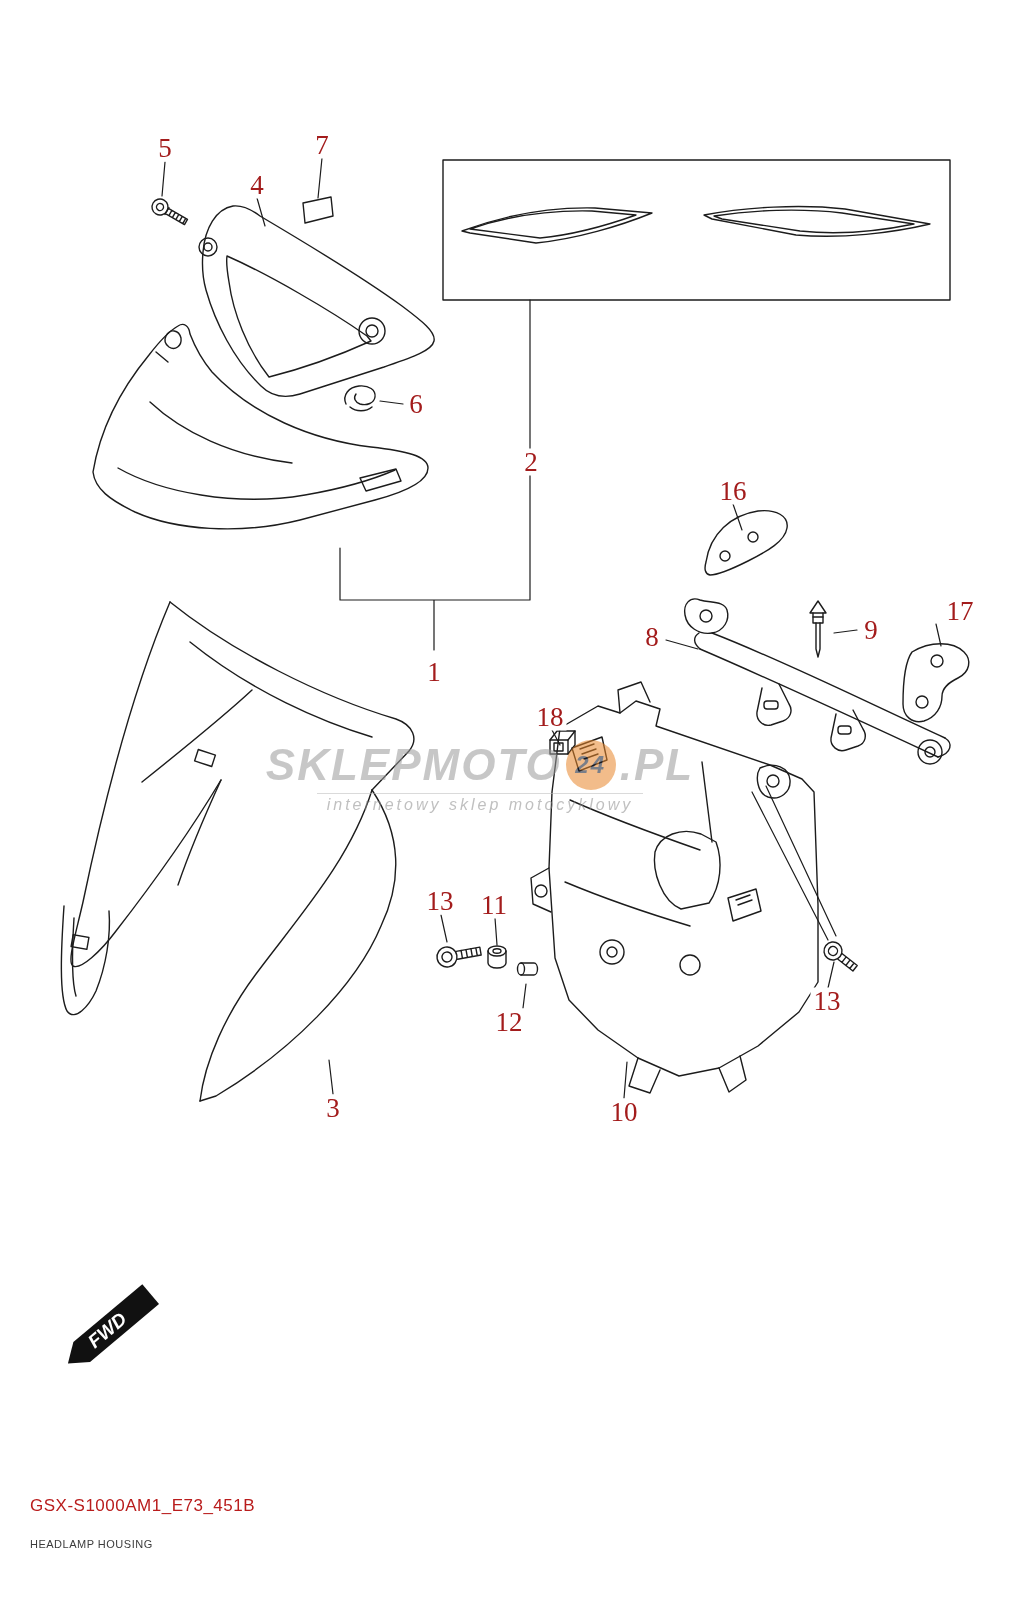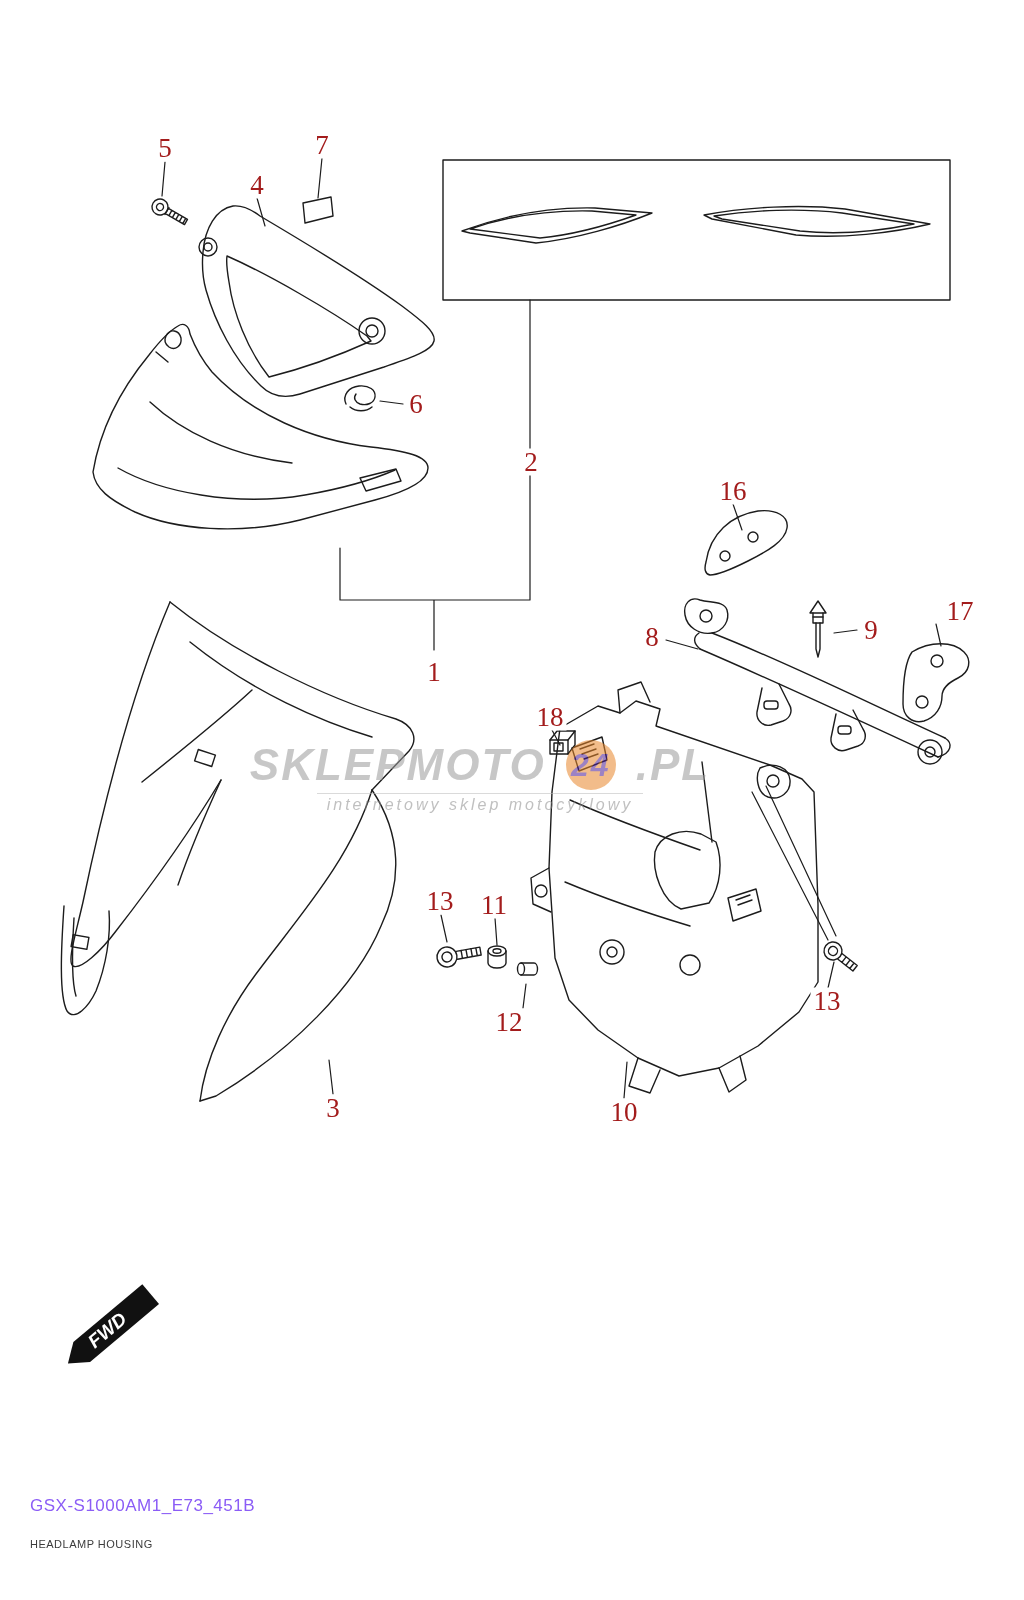--- a/index.html
+++ b/index.html
@@ -4,28 +4,28 @@
 <style>
   * { margin:0; padding:0; box-sizing:border-box; }
   html,body { width:1024px; height:1600px; background:#ffffff; font-family:"Liberation Sans",sans-serif; }
   .page { position:relative; width:1024px; height:1600px; background:#ffffff; overflow:hidden; }
 
   .fig-title { position:absolute; left:26px; top:16px; font-size:41px; font-weight:bold; color:#0d0d0d; letter-spacing:0.5px; z-index:5; }
 
   .diagram-svg { position:absolute; left:0; top:0; width:1024px; height:1600px; z-index:1; }
 
   .watermark { position:absolute; left:250px; top:740px; width:460px; text-align:center; z-index:2; pointer-events:none; opacity:0.55; }
-  .wm-line { display:flex; align-items:center; justify-content:center; gap:20px; font-style:italic; font-weight:bold; font-size:44px; color:#9b9b9b; letter-spacing:2px; line-height:1; }
-  .wm-badge { display:inline-flex; width:50px; height:50px; border-radius:50%; background:#e8872b; color:#4c1d95; font-size:32px; align-items:center; justify-content:center; font-style:italic; flex:0 0 auto; }
+  .wm-line { display:flex; align-items:center; justify-content:center; gap:4px; font-style:italic; font-weight:bold; font-size:44px; color:#9b9b9b; letter-spacing:2px; line-height:1; }
+  .wm-badge { display:inline-flex; width:50px; height:50px; border-radius:50%; background:#e8872b; color:#0f172a; font-size:24px; align-items:center; justify-content:center; font-style:italic; flex:0 0 auto; }
   .wm-sub { margin-top:3px; font-size:16px; letter-spacing:3px; color:#8d8d8d; font-style:italic; border-top:1px solid #bcbcbc; display:inline-block; padding:2px 10px 0 10px; }
 
   .labels { position:absolute; left:0; top:0; width:1024px; height:1600px; z-index:3; pointer-events:none; }
   .plabel { position:absolute; transform:translate(-50%,-50%); font-family:"Liberation Serif",serif; font-size:27px; color:#a31c1c; background:#ffffff; padding:0 3px; line-height:1; }
 
-  .footer-code { position:absolute; left:30px; top:1496px; font-size:17px; color:#8b5cf6; letter-spacing:0.5px; z-index:5; }
+  .footer-code { position:absolute; left:30px; top:1496px; font-size:17px; color:#b91c1c; letter-spacing:0.5px; z-index:5; }
   .footer-name { position:absolute; left:30px; top:1538px; font-size:11px; color:#3c3c3c; letter-spacing:0.5px; z-index:5; }
 </style>
 </head>
 <body>
 
 <div class="page">
 
 
   <svg class="diagram-svg" viewBox="0 0 1024 1600" xmlns="http://www.w3.org/2000/svg">
     <g fill="none" stroke="#1c1c1c" stroke-width="1.4" stroke-linecap="round" stroke-linejoin="round">

